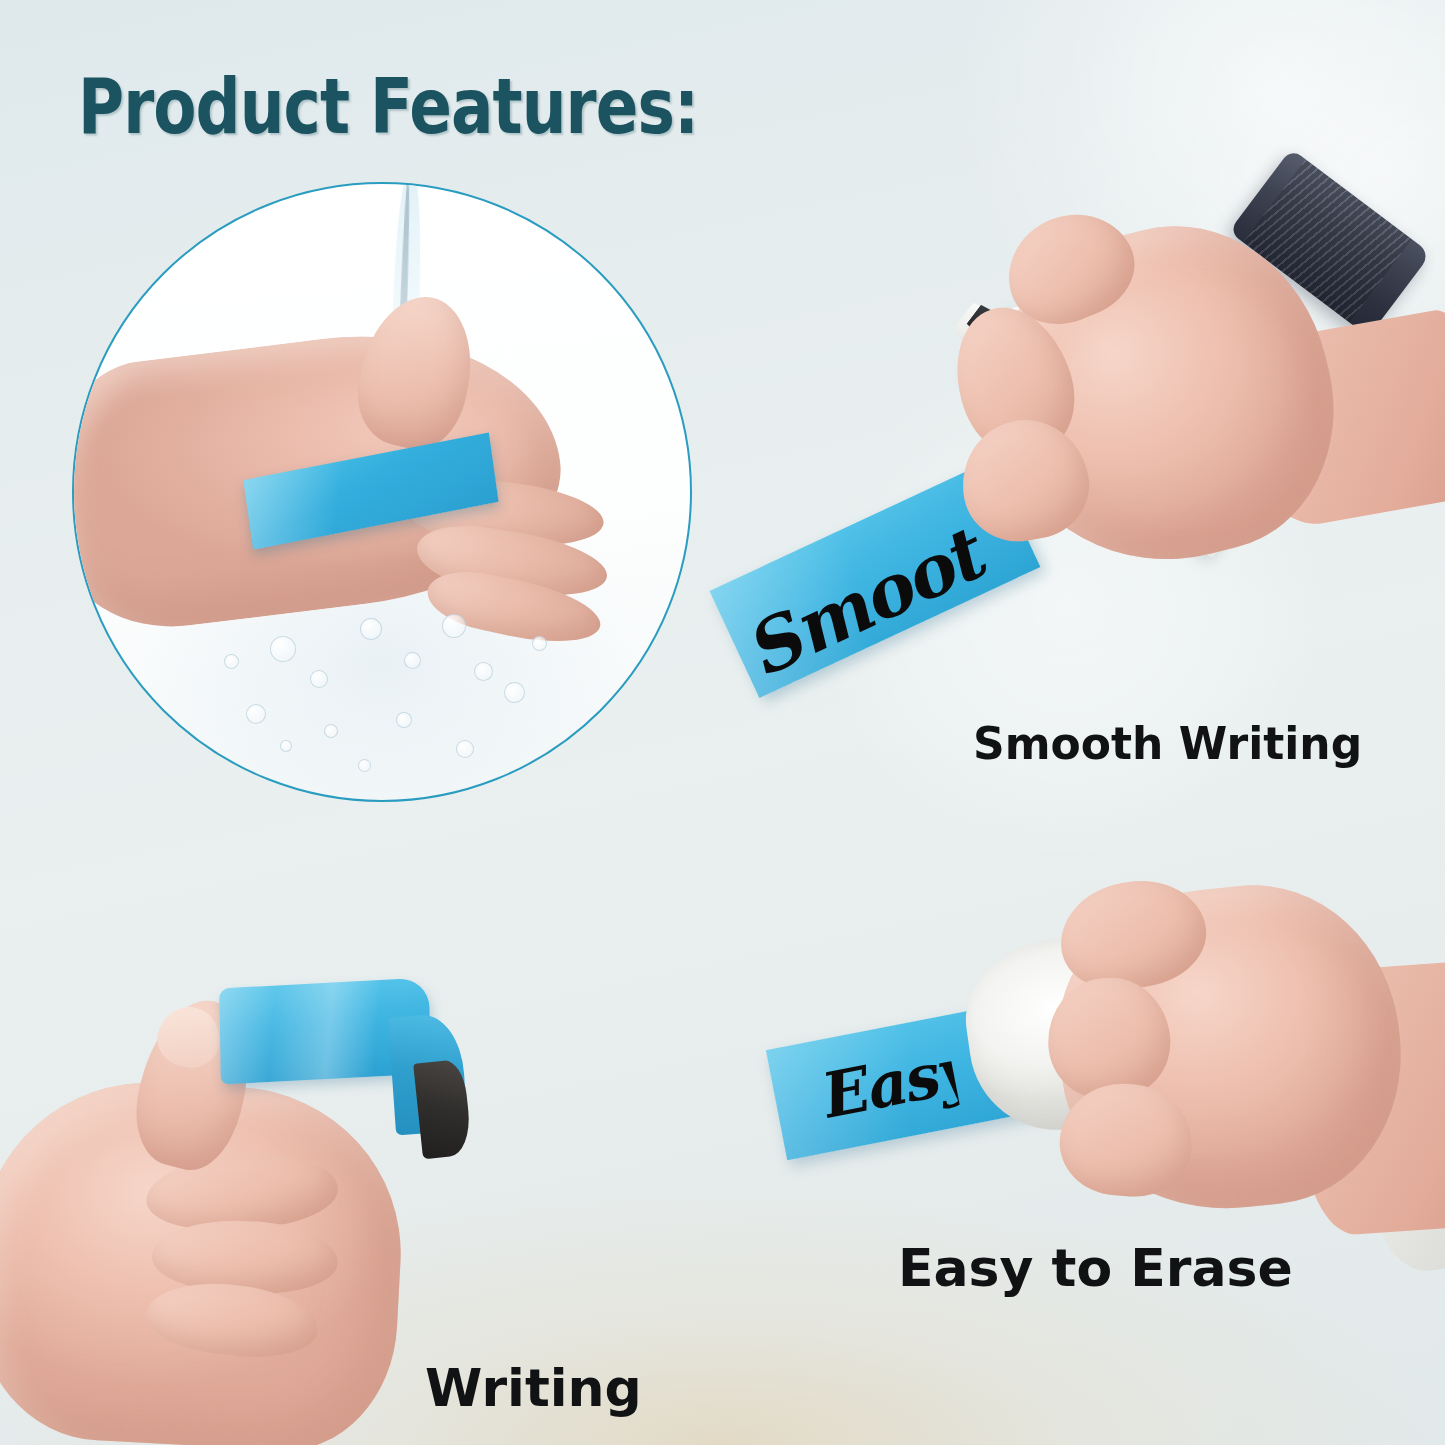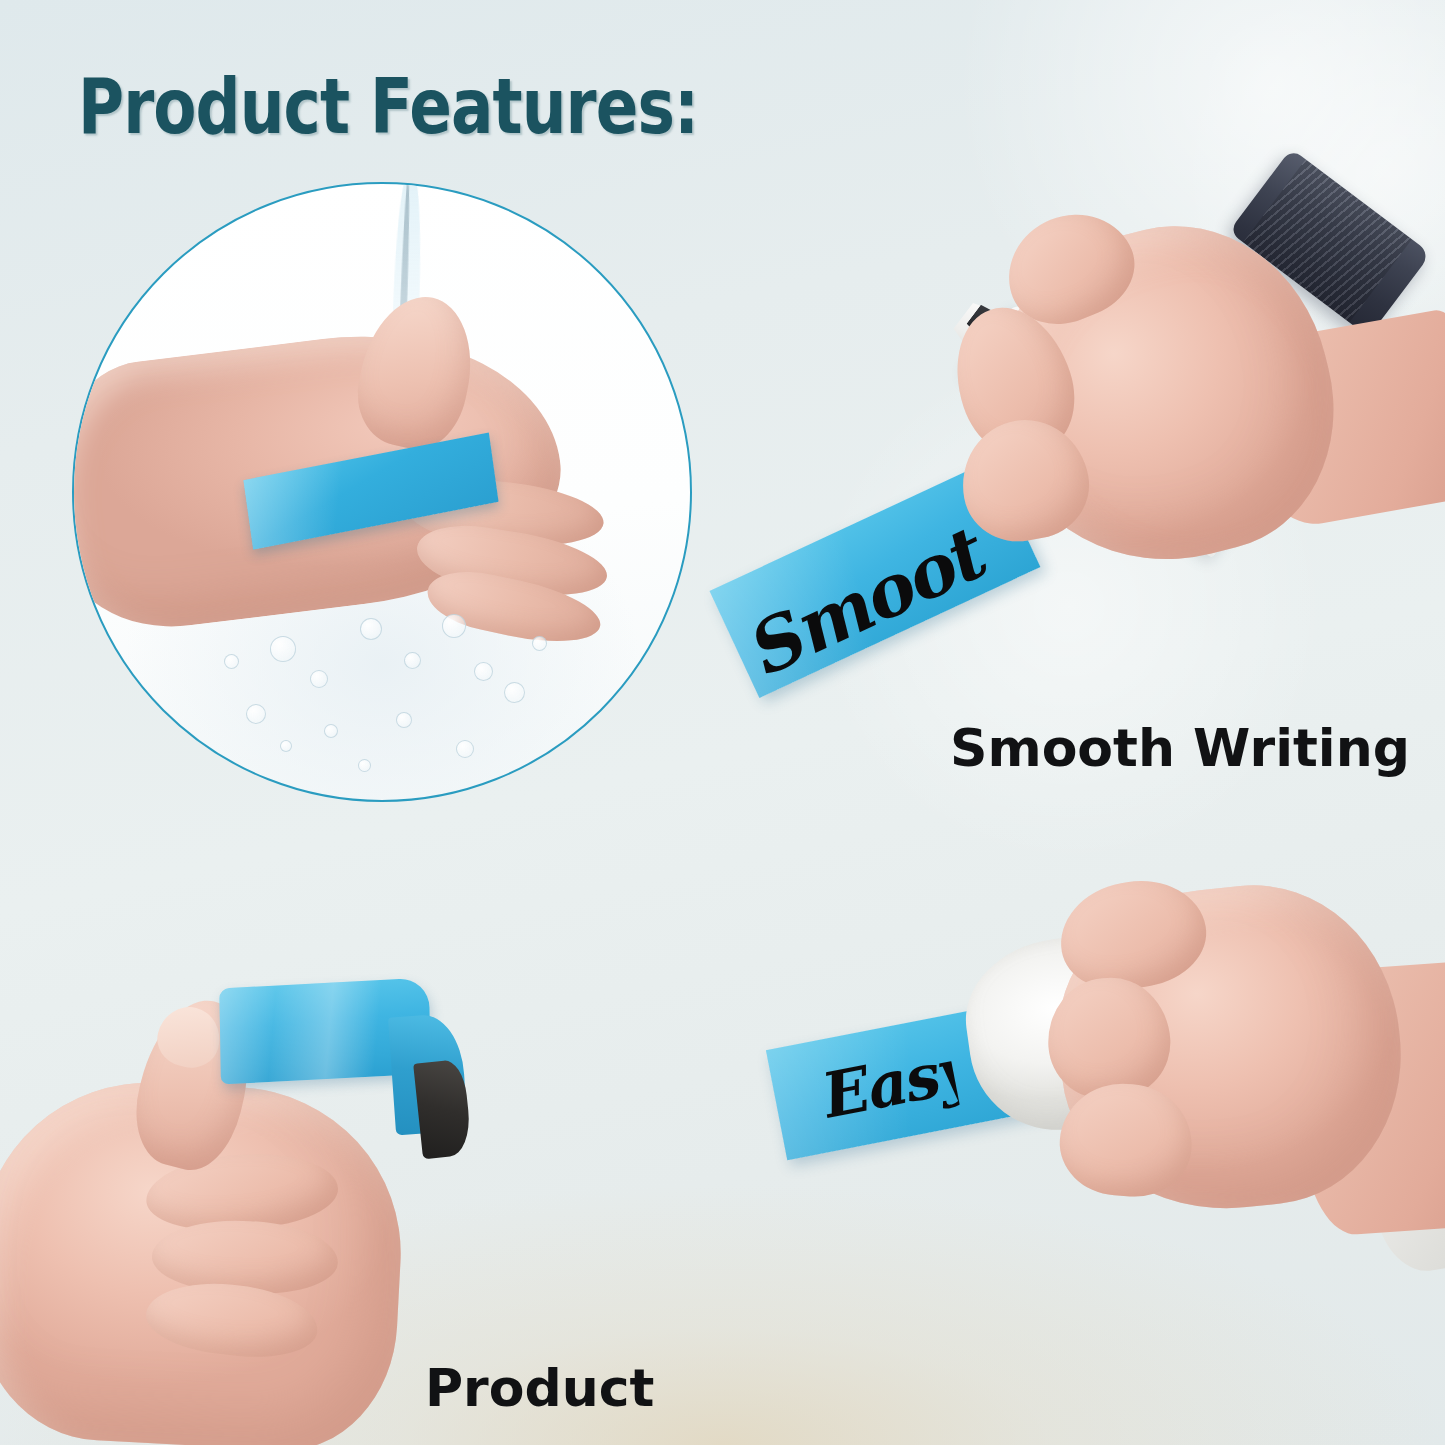--- a/index.html
+++ b/index.html
@@ -36,21 +36,21 @@
 
   
   .caption {
     position:absolute;
     color:#111214;
     font-weight:bold;
     white-space:nowrap;
     font-family:"DejaVu Sans","Liberation Sans", sans-serif;
   }
   #cap-waterproof { left:253px; top:824px; font-size:52px; }
-  #cap-smooth     { left:950px; top:718px; font-size:52px; }
+  #cap-smooth     { left:973px; top:718px; font-size:44px; }
   #cap-erase      { left:898px; top:1238px; font-size:52px; }
   #cap-flexible   { left:425px; top:1358px; font-size:52px; }
 
   
   #circle-photo {
     position:absolute; left:72px; top:182px;
     width:620px; height:620px;
     border-radius:50%;
     border:2.5px solid #2a9cc0;
     background:
@@ -425,27 +425,28 @@
     <div id="er-strip"></div>
     <div id="er-word">Easy</div>
     <div id="er-sleeve"></div>
     <div id="er-wrist"></div>
     <div id="er-tissue"></div>
     <div id="er-hand"></div>
     <div class="er-knuck" id="er-k1"></div>
     <div class="er-knuck" id="er-k2"></div>
     <div class="er-knuck" id="er-k3"></div>
   </div>
+  <div class="caption" id="cap-erase">Easy to Erase</div>
 
   <div id="flex-group">
     <div id="fx-hand"></div>
     <div class="fx-knuck" id="fx-k1"></div>
     <div class="fx-knuck" id="fx-k2"></div>
     <div class="fx-knuck" id="fx-k3"></div>
     <div id="fx-thumb"></div>
     <div id="fx-nail"></div>
     <div id="fx-strip"></div>
     <div id="fx-curl"></div>
     <div id="fx-back"></div>
   </div>
-  <div class="caption" id="cap-flexible">Product</div>
+  <div class="caption" id="cap-flexible">Writing</div>
 
 </div>
 
 </body></html>

